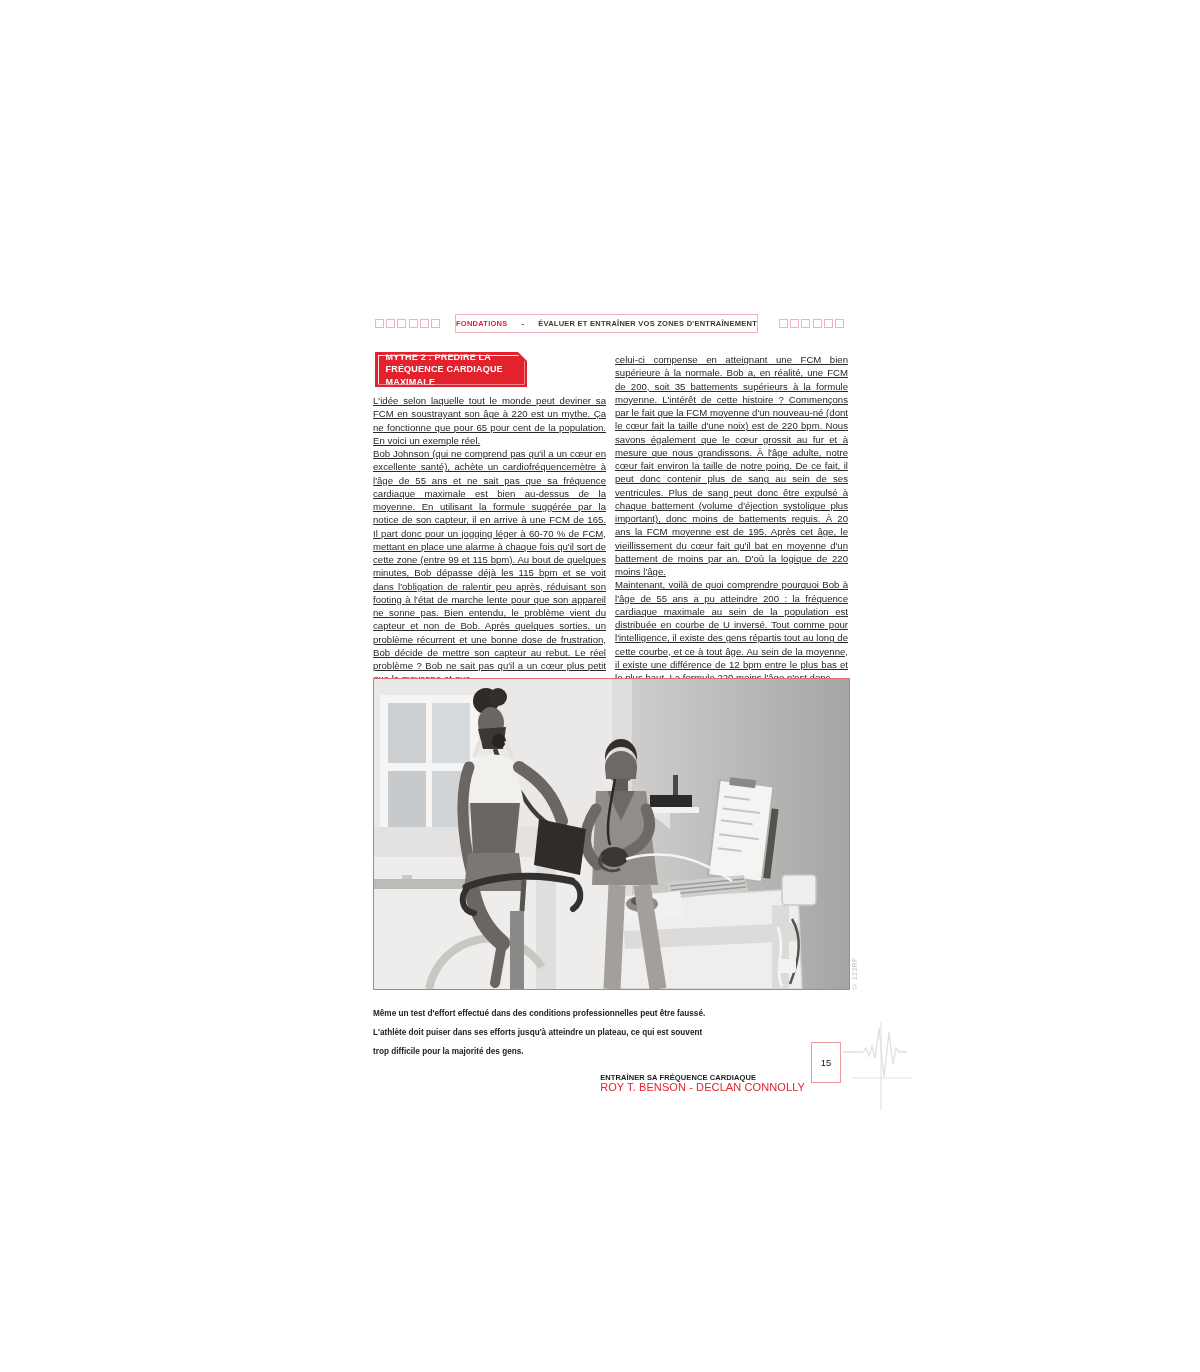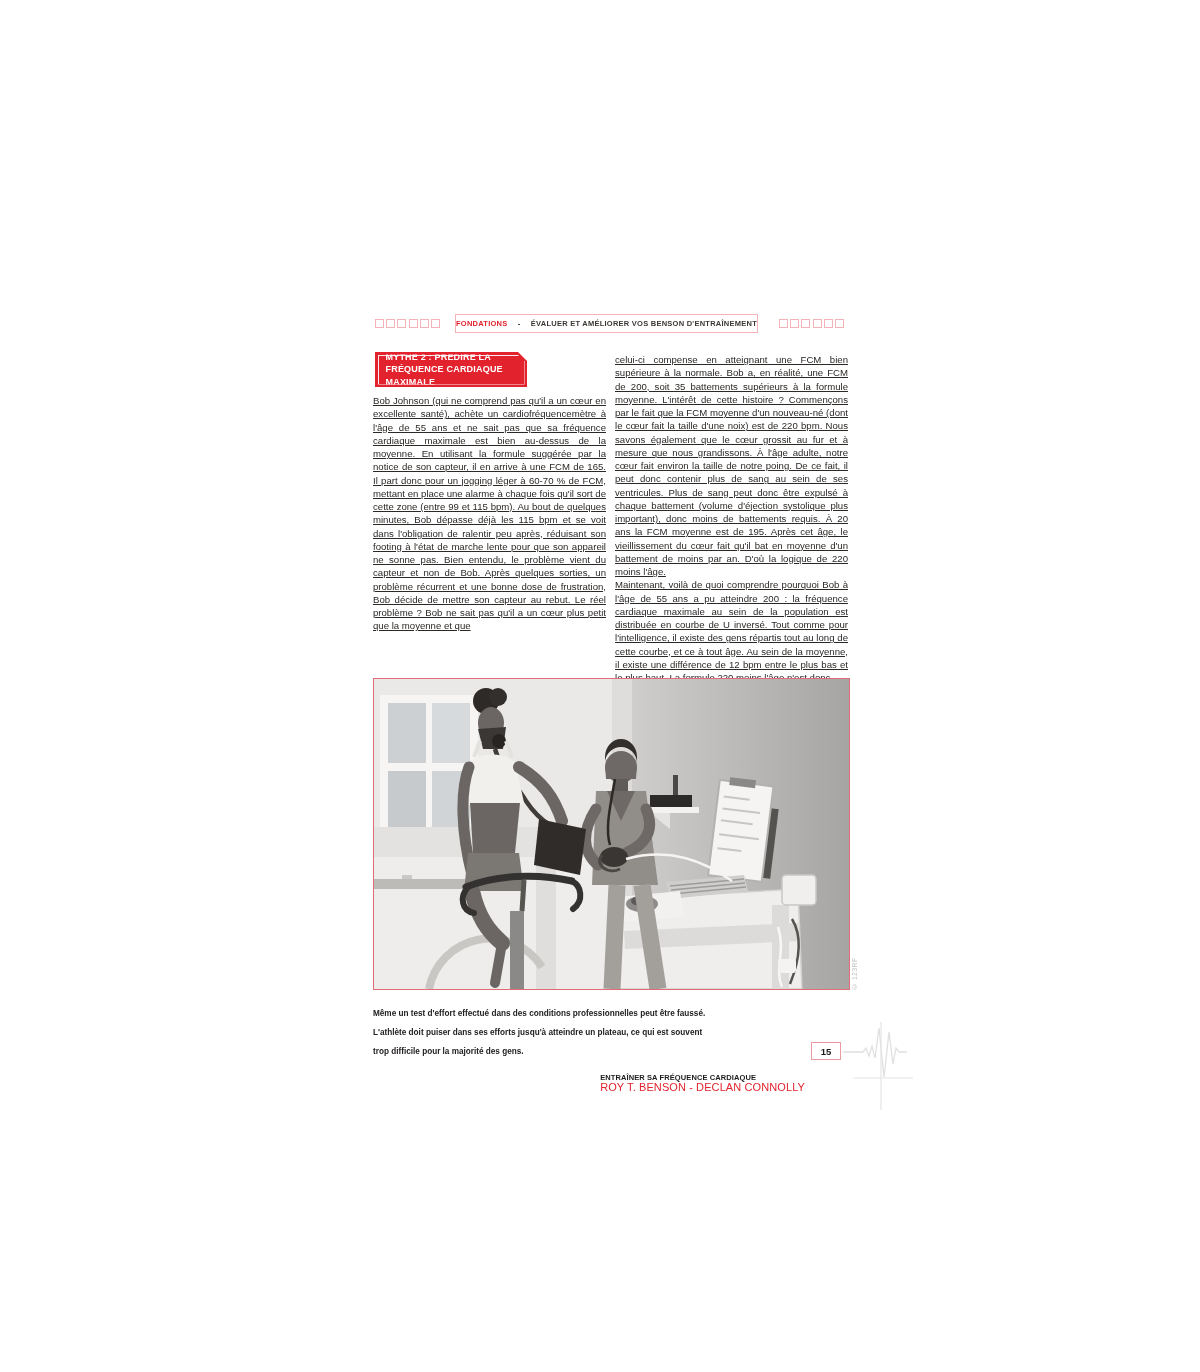--- a/index.html
+++ b/index.html
@@ -42,60 +42,61 @@
     position:absolute;left:851px;top:928px;height:62px;
     writing-mode:vertical-rl;transform:rotate(180deg);
     font-size:6.5px;color:#bcbcbc;letter-spacing:.6px;white-space:nowrap;
   }
   .caption{position:absolute;left:373px;top:996px;width:346px;font-size:8.2px;font-weight:bold;line-height:19px;color:#232020;}
   
   .footer-text{position:absolute;right:395px;top:1045px;text-align:left;line-height:9.5px;margin-top:28px;}
   .footer-title{font-size:7.5px;font-weight:bold;color:#1c1919;letter-spacing:.1px;}
   .footer-authors{font-size:11px;font-weight:normal;color:var(--accent,#e2232e);letter-spacing:.1px;}
   .page-box{
-    position:absolute;left:811px;top:1042px;width:30px;height:18px;box-sizing:border-box;
+    position:absolute;left:811px;top:1042px;width:30px;height:41px;box-sizing:border-box;
     border:1px solid #ec9aa2;display:flex;align-items:center;justify-content:center;
-    font-size:9.5px;font-weight:bold;color:#1c1919;background:#fff;
+    font-size:9.5px;font-weight:normal;color:#1c1919;background:#fff;
   }
   .ekg{position:absolute;left:843px;top:1022px;}
 </style>
 </head>
 <body>
 
 <div id="page">
 
   <div class="header-row">
     <div class="squares left">
         <div class="square"></div>
         <div class="square"></div>
         <div class="square"></div>
         <div class="square"></div>
         <div class="square"></div>
         <div class="square"></div>
       </div>
     <div class="header-box">
-      <span class="section">FONDATIONS</span><span> - </span><span>ÉVALUER ET AMÉLIORER VOS BENSON D'ENTRAÎNEMENT</span>
+      <span class="section">FONDATIONS</span><span> - </span><span>ÉVALUER ET ENTRAÎNER VOS ZONES D'ENTRAÎNEMENT</span>
     </div>
     <div class="squares right">
         <div class="square"></div>
         <div class="square"></div>
         <div class="square"></div>
         <div class="square"></div>
         <div class="square"></div>
         <div class="square"></div>
       </div>
   </div>
 
   <div class="myth-box">
     <div class="myth-inner">
       <span class="myth-title">MYTHE 2 : PRÉDIRE LA FRÉQUENCE CARDIAQUE MAXIMALE</span>
     </div>
   </div>
 
   <div class="col col-left">
+    <p>L'idée selon laquelle tout le monde peut deviner sa FCM en soustrayant son âge à 220 est un mythe. Ça ne fonctionne que pour 65 pour cent de la population. En voici un exemple réel.</p>
     <p>Bob Johnson (qui ne comprend pas qu'il a un cœur en excellente santé), achète un cardiofréquencemètre à l'âge de 55 ans et ne sait pas que sa fréquence cardiaque maximale est bien au-dessus de la moyenne. En utilisant la formule suggérée par la notice de son capteur, il en arrive à une FCM de 165. Il part donc pour un jogging léger à 60-70 % de FCM, mettant en place une alarme à chaque fois qu'il sort de cette zone (entre 99 et 115 bpm). Au bout de quelques minutes, Bob dépasse déjà les 115 bpm et se voit dans l'obligation de ralentir peu après, réduisant son footing à l'état de marche lente pour que son appareil ne sonne pas. Bien entendu, le problème vient du capteur et non de Bob. Après quelques sorties, un problème récurrent et une bonne dose de frustration, Bob décide de mettre son capteur au rebut. Le réel problème ? Bob ne sait pas qu'il a un cœur plus petit que la moyenne et que</p>
   </div>
   <div class="col col-right">
     <p>celui-ci compense en atteignant une FCM bien supérieure à la normale. Bob a, en réalité, une FCM de 200, soit 35 battements supérieurs à la formule moyenne. L'intérêt de cette histoire ? Commençons par le fait que la FCM moyenne d'un nouveau-né (dont le cœur fait la taille d'une noix) est de 220 bpm. Nous savons également que le cœur grossit au fur et à mesure que nous grandissons. À l'âge adulte, notre cœur fait environ la taille de notre poing. De ce fait, il peut donc contenir plus de sang au sein de ses ventricules. Plus de sang peut donc être expulsé à chaque battement (volume d'éjection systolique plus important), donc moins de battements requis. À 20 ans la FCM moyenne est de 195. Après cet âge, le vieillissement du cœur fait qu'il bat en moyenne d'un battement de moins par an. D'où la logique de 220 moins l'âge.</p>
     <p>Maintenant, voilà de quoi comprendre pourquoi Bob à l'âge de 55 ans a pu atteindre 200 : la fréquence cardiaque maximale au sein de la population est distribuée en courbe de U inversé. Tout comme pour l'intelligence, il existe des gens répartis tout au long de cette courbe, et ce à tout âge. Au sein de la moyenne, il existe une différence de 12 bpm entre le plus bas et le plus haut. La formule 220 moins l'âge n'est donc</p>
   </div>
 
   <div class="photo-frame">
     <svg width="475" height="310" viewBox="0 0 475 310" xmlns="http://www.w3.org/2000/svg">
       <defs>

